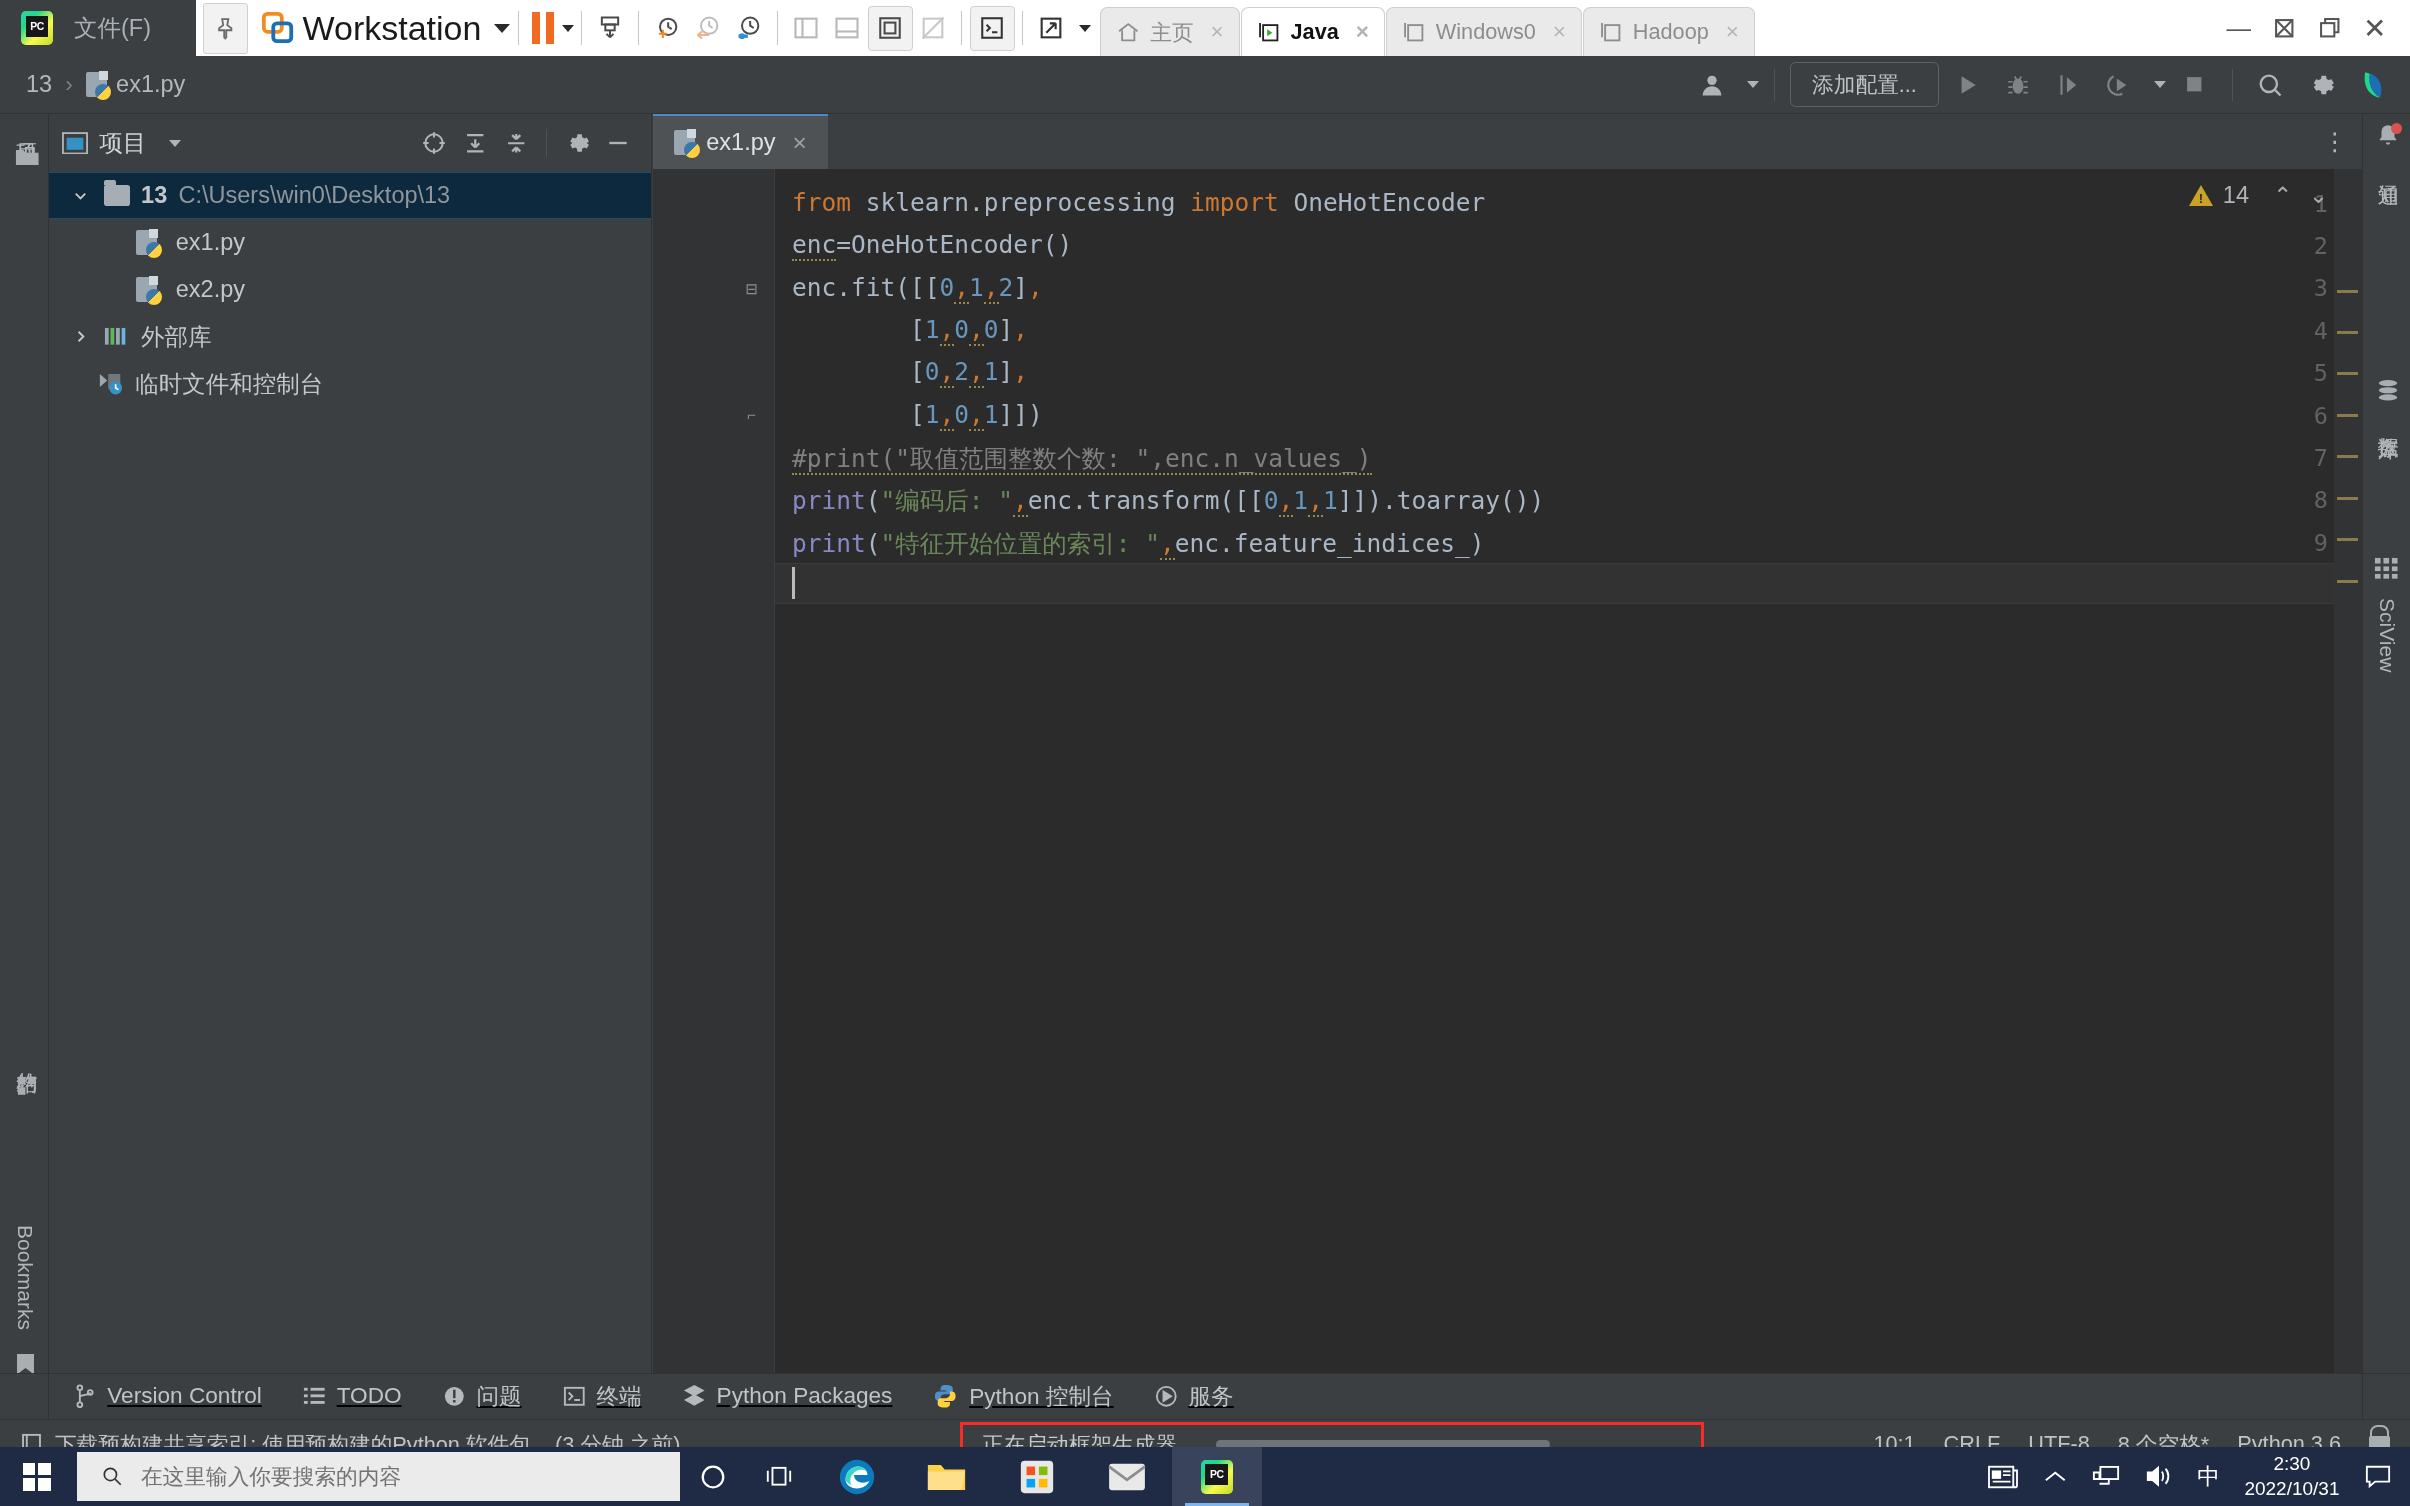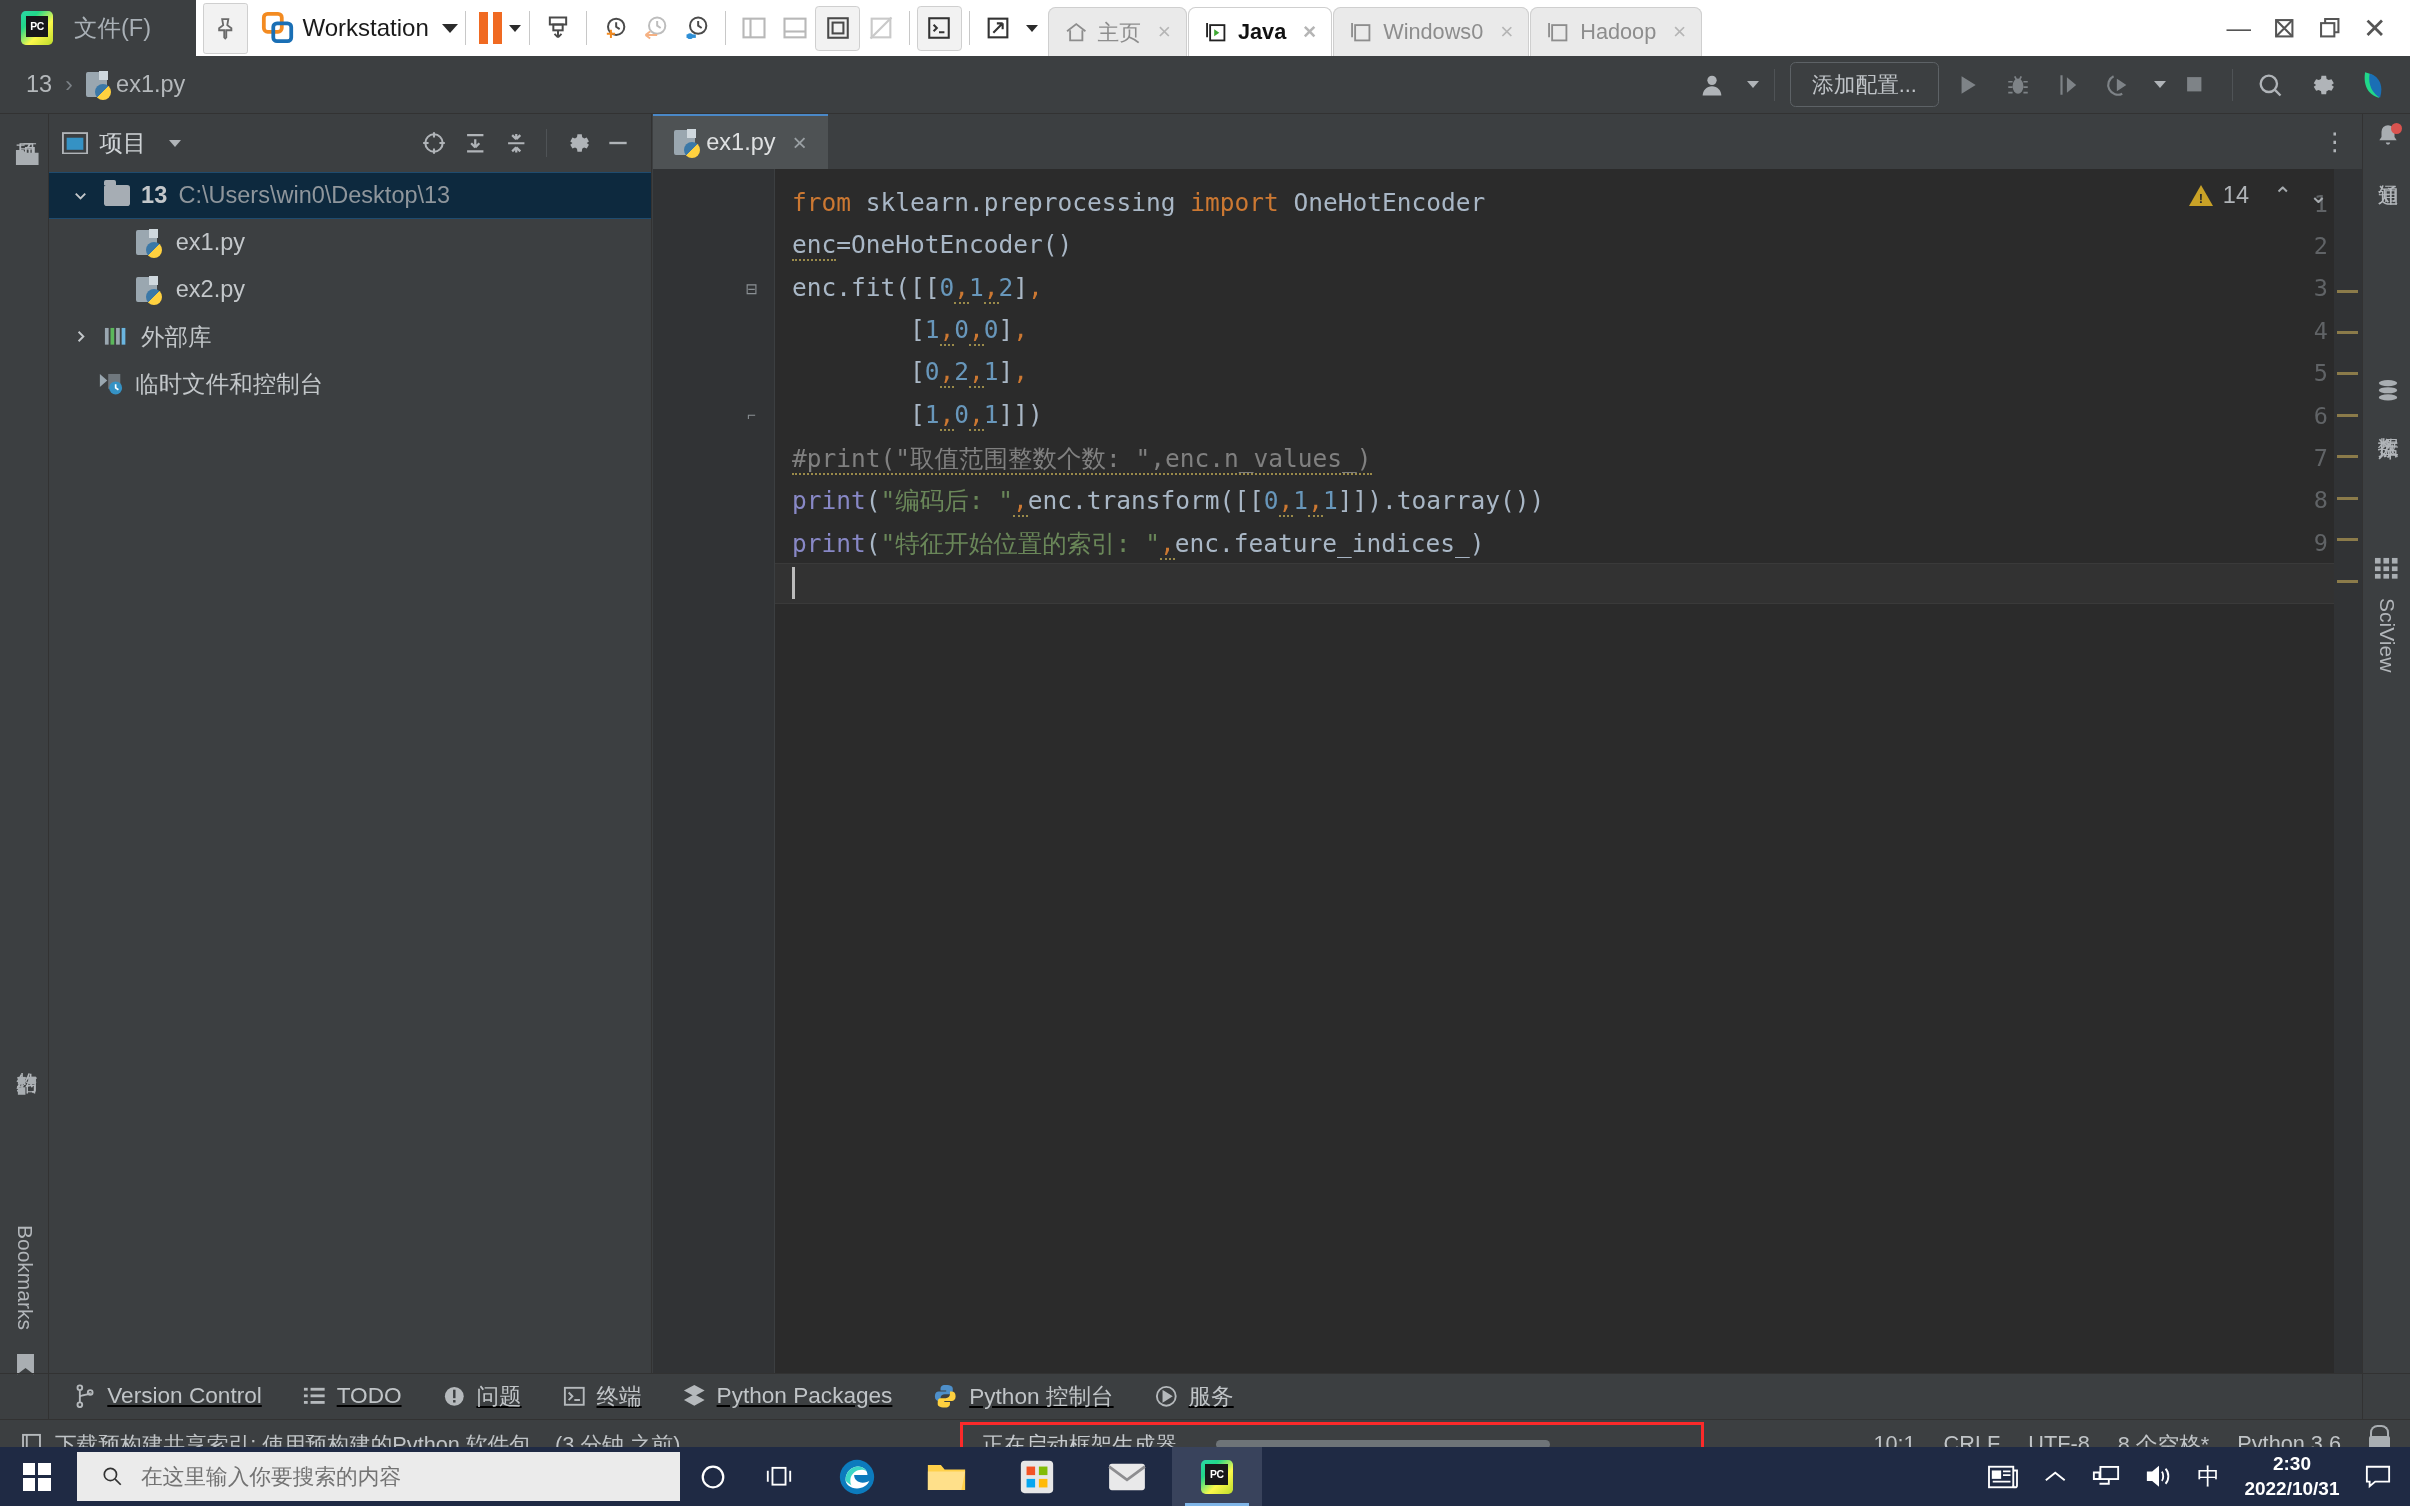--- a/index.html
+++ b/index.html
@@ -35,21 +35,21 @@
   }
   #file-menu-label {
     margin-left: 21px; color: #a9b0b6; font-size: 23.5px; white-space: nowrap;
   }
   .vm-tb { display: flex; align-items: center; height: 56px; }
   .vm-icon-btn {
     width: 41px; height: 41px; display: flex; align-items: center; justify-content: center;
     color: #4a4a4a; flex: none;
   }
   .vm-sep { width: 0.9px; height: 34px; background: #c8c8c8; margin: 0 7.5px; flex: none; }
-  #vm-title-text { font-size: 24px; color: #1a1a1a; margin-left: 7.5px; white-space: nowrap;}
+  #vm-title-text { font-size: 34px; color: #1a1a1a; margin-left: 7.5px; white-space: nowrap;}
   .caret-down {
     width: 0; height: 0; border-left: 8.5px solid transparent; border-right: 8.5px solid transparent;
     border-top: 9.4px solid #2b2b2b; margin-left: 13px; flex: none;
   }
   .caret-down.sm { border-left-width:6.6px; border-right-width:6.6px; border-top-width:7.5px; margin-left:7.5px;}
   .pin-btn {
     width: 45px; height: 51px; border: 0.9px solid #cfcfcf; background: #f2f2f2;
     display:flex; align-items:center; justify-content:center; border-radius: 2.8px; flex:none;
   }
   .vm-pause { display:flex; gap:5.6px; margin-left: 5.6px; flex:none;}
@@ -238,21 +238,21 @@
   #search-box {
     width: 603px; height: 49px; background: #ebebeb; display:flex;align-items:center;gap:17px;
     padding-left: 24.5px; margin-left: 3.8px;
   }
   #search-placeholder { color:#737373; font-size: 21.7px; white-space:nowrap;}
   .tb-icon { width: 66px; height: 59px; display:flex;align-items:center;justify-content:center; flex:none;}
   .tb-app { width: 90px; height: 59px; display:flex;align-items:center;justify-content:center; position:relative; flex:none;}
   .tb-app.active { background:#39435c; }
   .tb-app.active::after{content:"";position:absolute;left:13px;right:13px;bottom:0;height:2.8px;background:#7fb5e8;}
   #tray { margin-left:auto; display:flex; align-items:center; gap: 24.5px; padding-right: 19px;}
-  #clock { color:#fff; font-size: 19px; text-align:center; line-height: 1.3; font-weight: bold; }
+  #clock { color:#fff; font-size: 19px; text-align:center; line-height: 1.3; }
   .tray-ico { color:#fff; display:flex; align-items:center; }
 
   svg { display:block; }
 </style>
 </head>
 <body>
 
 <div id="vmware-titlebar">
   <div class="vm-tb" style="margin-left:203px">
     <div class="pin-btn">

